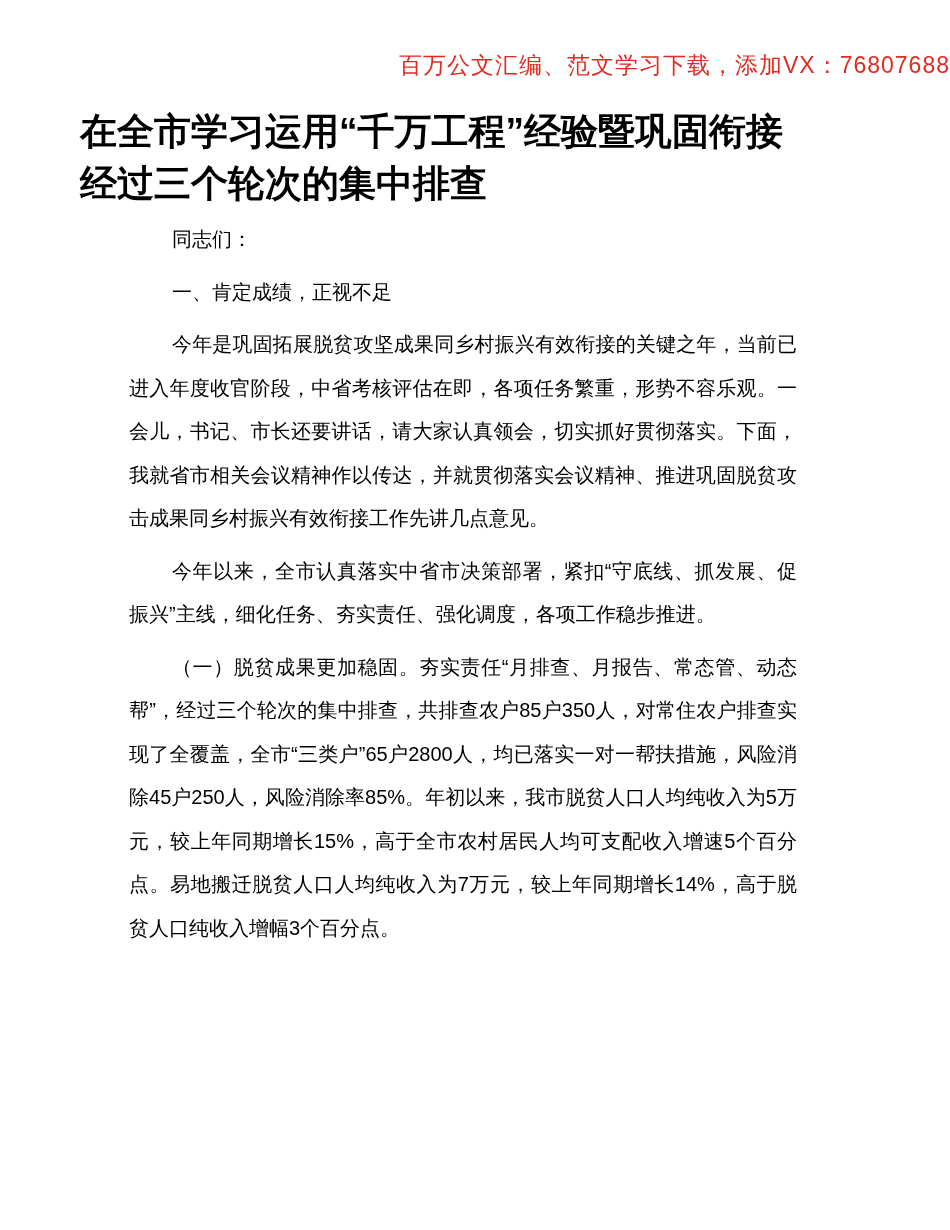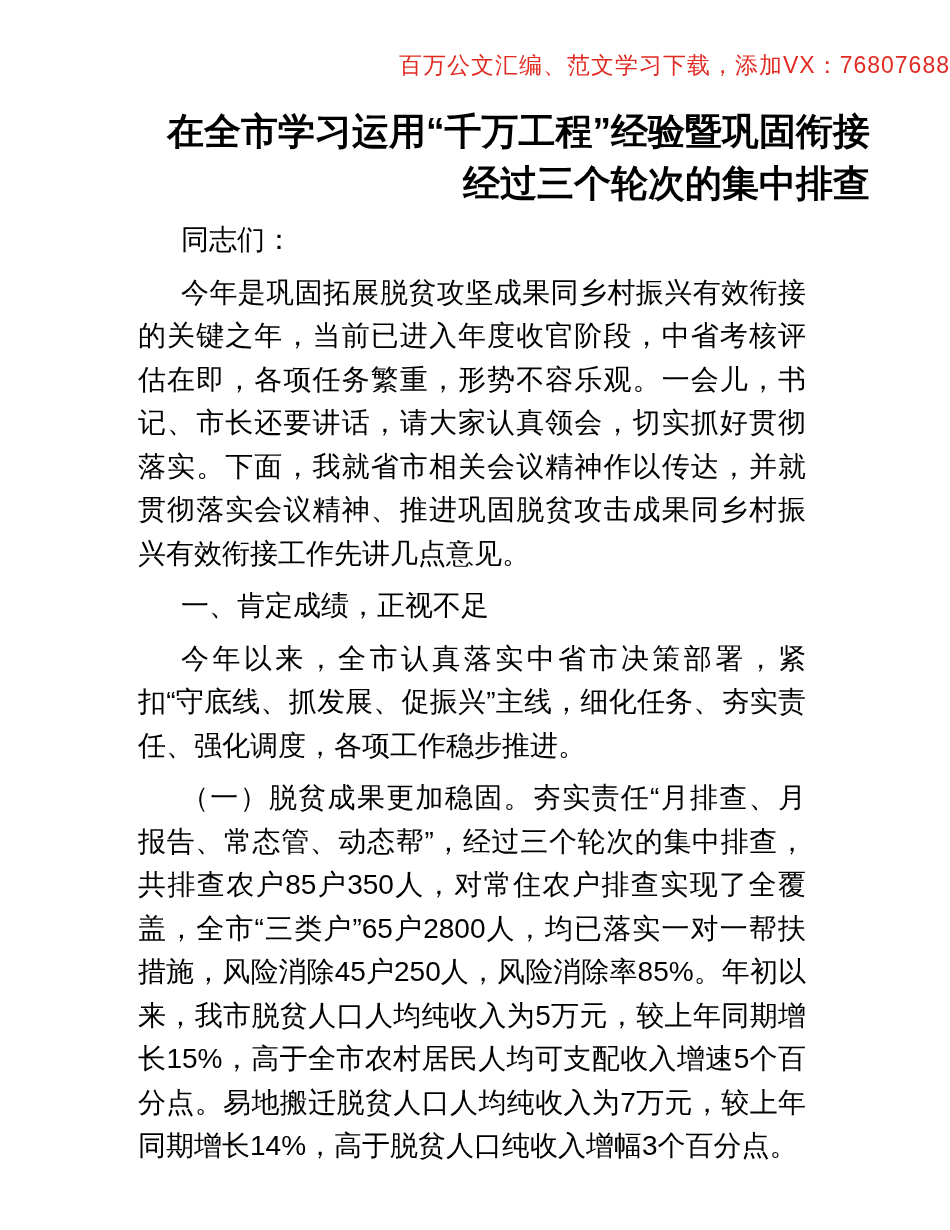--- a/index.html
+++ b/index.html
@@ -24,31 +24,31 @@
     text-align: right;
     font-size: 23px;
     line-height: 30px;
     letter-spacing: 1px;
   }
   .title {
     position: absolute;
     top: 106px;
     left: 80px;
     right: 80px;
-    text-align: right;
+    text-align: left;
     font-size: 37px;
     font-weight: bold;
     line-height: 52px;
   }
   .content {
     position: absolute;
     top: 218px;
-    left: 138px;
+    left: 129px;
     width: 668px;
-    font-size: 28px;
+    font-size: 20px;
     line-height: 43.5px;
     text-align: justify;
     text-justify: inter-ideograph;
   }
   .content p {
     margin: 9px 0;
     text-indent: 43px;
   }
   .content p:first-child {
     margin-top: 0;
@@ -61,19 +61,19 @@
 
   <div class="notice" style="color: rgb(224, 42, 34);">百万公文汇编、范文学习下载，添加VX：76807688</div>
 
   <div class="title">
     <div>在全市学习运用“千万工程”经验暨巩固衔接</div>
     <div>经过三个轮次的集中排查</div>
   </div>
 
   <div class="content">
     <p>同志们：</p>
+    <p>一、肯定成绩，正视不足</p>
     <p>今年是巩固拓展脱贫攻坚成果同乡村振兴有效衔接的关键之年，当前已进入年度收官阶段，中省考核评估在即，各项任务繁重，形势不容乐观。一会儿，书记、市长还要讲话，请大家认真领会，切实抓好贯彻落实。下面，我就省市相关会议精神作以传达，并就贯彻落实会议精神、推进巩固脱贫攻击成果同乡村振兴有效衔接工作先讲几点意见。</p>
-    <p>一、肯定成绩，正视不足</p>
     <p>今年以来，全市认真落实中省市决策部署，紧扣“守底线、抓发展、促振兴”主线，细化任务、夯实责任、强化调度，各项工作稳步推进。</p>
     <p>（一）脱贫成果更加稳固。夯实责任“月排查、月报告、常态管、动态帮”，经过三个轮次的集中排查，共排查农户85户350人，对常住农户排查实现了全覆盖，全市“三类户”65户2800人，均已落实一对一帮扶措施，风险消除45户250人，风险消除率85%。年初以来，我市脱贫人口人均纯收入为5万元，较上年同期增长15%，高于全市农村居民人均可支配收入增速5个百分点。易地搬迁脱贫人口人均纯收入为7万元，较上年同期增长14%，高于脱贫人口纯收入增幅3个百分点。</p>
   </div>
 
 </div>
 
 </body></html>

